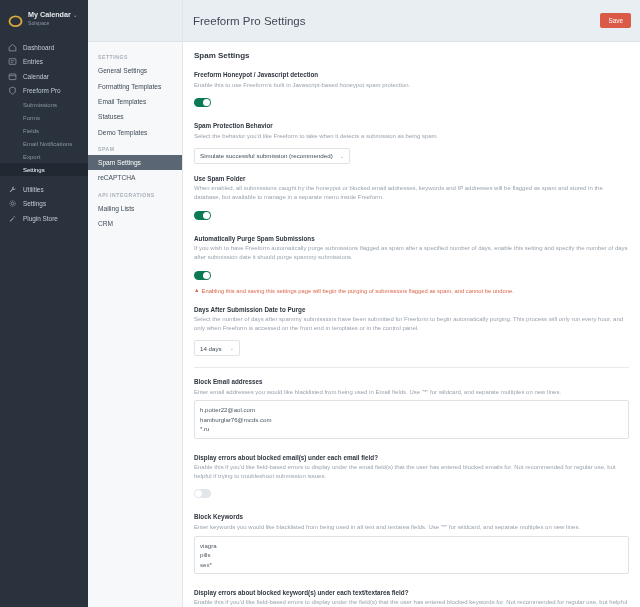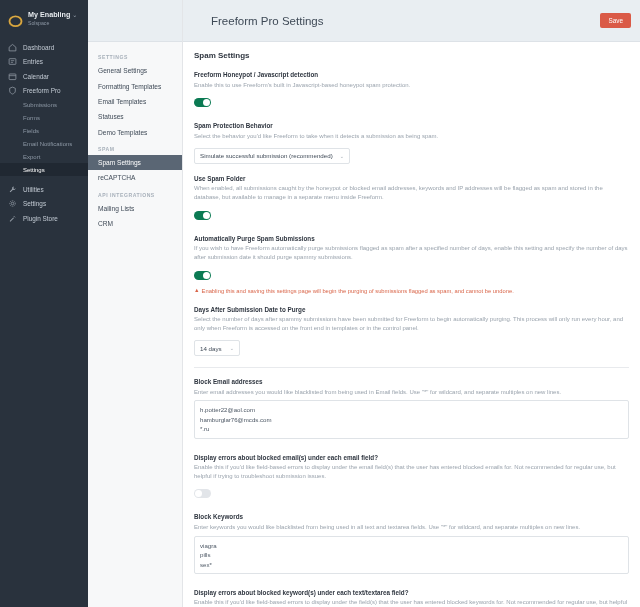--- a/index.html
+++ b/index.html
@@ -59,21 +59,21 @@
   }
   .ss-item.active { background: #5a6674; color: #ffffff; }
 
   
   .main { flex: 1 1 auto; height: 607px; background: #fff; overflow: hidden; position: relative; }
   .topbar {
     height: 42px; background: #e9eef2; border-bottom: 1px solid #dde2e7;
     display: flex; align-items: center; justify-content: space-between;
     padding: 0 9px 0 10px;
   }
-  .page-title { font-size: 11.5px; color: #3f4a57; margin-left: 18px; }
+  .page-title { font-size: 11.5px; color: #3f4a57; }
   .save-btn {
     background: #da5a47; color: #fff; font-size: 6.4px;
     padding: 4px 8px; border-radius: 2px; border: none;
     cursor: pointer; font-family: inherit;
   }
   .content { padding: 9px 11px 0 11px; }
   .h2 { font-size: 8px; font-weight: bold; color: #2f3640; margin: 0 0 11px 0; }
 
   .field { margin-bottom: 11px; }
   .flabel { font-size: 6.3px; font-weight: bold; color: #2f3640; margin-bottom: 2.5px; }
@@ -116,21 +116,21 @@
 
   <div class="gsidebar">
     <div class="account">
       <span class="ring">
         <svg viewBox="0 0 20 20" width="15" height="15">
           <ellipse cx="10" cy="11" rx="8" ry="6.5" fill="none" stroke="#c9952e" stroke-width="2.6"></ellipse>
           <ellipse cx="10" cy="11" rx="8" ry="6.5" fill="none" stroke="#e0b455" stroke-width="1.1"></ellipse>
         </svg>
       </span>
       <span class="acct-text">
-        <div class="acct-name"><span>My Enabling</span> <span class="chev">⌄</span></div>
+        <div class="acct-name"><span>My Calendar</span> <span class="chev">⌄</span></div>
         <div class="acct-sub">Solspace</div>
       </span>
     </div>
 
     <div class="nav-item">
       <span class="nav-ico">
         <svg viewBox="0 0 16 16" width="9" height="9">
             <path d="M2 7.5 8 2.5l6 5V14H2z" fill="none" stroke="#c3cbd4" stroke-width="1.3"></path>
           </svg>
       </span>

